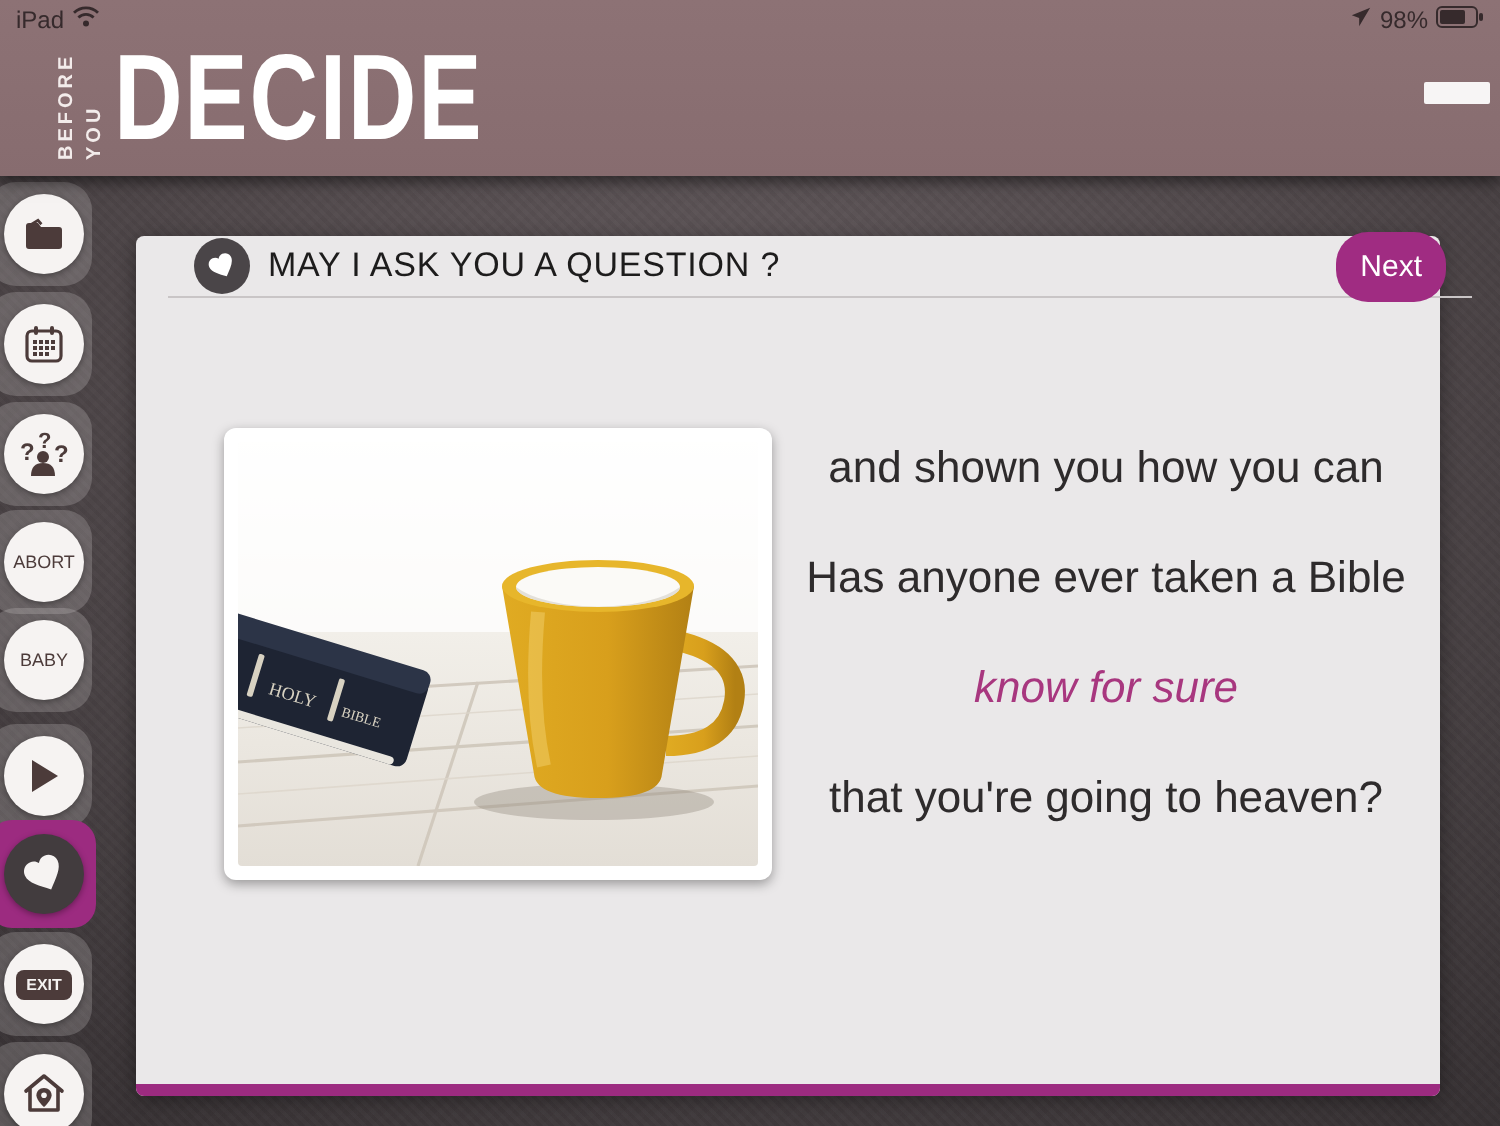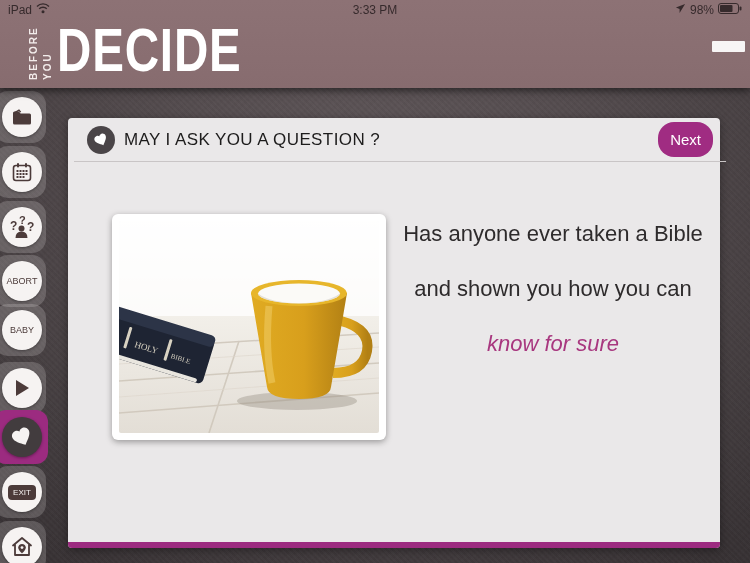--- a/index.html
+++ b/index.html
@@ -59,32 +59,32 @@
     background:#f6f3f2; display:flex; align-items:center; justify-content:center;
     color:#4c3b3a; box-shadow:0 1px 3px rgba(0,0,0,0.35);
   }
   .side-label { font-size:9px; font-weight:400; letter-spacing:0; color:#4c3b3a; }
   .active-bg {
     position:absolute; left:-8px; top:-7px; width:54px; height:54px;
     background:#9c2b80; border-radius:12px;
   }
   .circle.dark { background:#423c3e; }
   .exit-sign {
-    background:#4c3b3a; color:#f6f3f2; font-size:8px; font-weight:400;
+    background:#4c3b3a; color:#f6f3f2; font-size:8px; font-weight:700;
     padding:3px 5px; border-radius:4px; letter-spacing:0;text-align:center;
   }
 
   
   .panel {
     position:absolute; left:68px; top:118px; width:652px; height:430px;
     background:#eae8e9; border-radius:4px; z-index:15;
     box-shadow:0 2px 10px rgba(0,0,0,0.4);
   }
   .panel-header {
-    position:absolute; top:0; left:6px; width:100%; height:44px;
+    position:absolute; top:0; left:16px; width:100%; height:31px;
     display:flex; align-items:center; padding:0 13px;
     border-bottom:1px solid #c9c5c6;
   }
   .panel-logo {
     width:28px; height:28px; border-radius:50%; background:#4a4548;
     display:flex; align-items:center; justify-content:center; flex:none;
   }
   .panel-title {
     margin-left:9px; font-size:17px; color:#1d1c1c; letter-spacing:0.4px;
     font-weight:400;
@@ -125,21 +125,20 @@
       <span>
         <svg width="14" height="11" viewBox="0 0 14 11">
             <g fill="none" stroke="#362a2c" stroke-width="1.4">
               <path d="M1 3.4 A8.5 8.5 0 0 1 13 3.4"></path>
               <path d="M3.2 5.8 A5.4 5.4 0 0 1 10.8 5.8"></path>
             </g>
             <circle cx="7" cy="8.8" r="1.5" fill="#362a2c"></circle>
           </svg>
       </span>
     </div>
-    <div class="sb-center">3:33 PM</div>
     <div class="sb-right">
       <span>
         <svg width="11" height="11" viewBox="0 0 12 12">
             <path d="M11 1 L5 11 L5 6.5 L1 5 Z" fill="#362a2c"></path>
           </svg>
       </span>
       <span>98%</span>
       <span>
         <svg width="24" height="11" viewBox="0 0 24 11">
             <rect x="0.5" y="0.5" width="20" height="10" rx="2.5" fill="none" stroke="#362a2c"></rect>
@@ -320,21 +319,22 @@
         <path d="M132 72 L228 72 L212 166 Q211 178 180 178 Q149 178 148 166 Z" fill="url(#mug)"></path>
         <path d="M150 85 Q146 130 153 162" stroke="#f2cf6b" stroke-width="7" fill="none" opacity="0.5"></path>
 
         <ellipse cx="180" cy="72" rx="48" ry="13" fill="#e7b62b"></ellipse>
         <ellipse cx="180" cy="72.5" rx="41" ry="10" fill="#fbfaf7"></ellipse>
         <path d="M139 72.5 A41 10 0 0 0 221 72.5 A46 18 0 0 1 139 72.5" fill="#d9d4cc" opacity="0.7"></path>
       </svg>
     </div>
 
     <div class="question">
+      <div>and shown you how you can</div>
       <div>Has anyone ever taken a Bible</div>
-      <div>and shown you how you can</div>
       <div class="highlight">know for sure</div>
+      <div>that you're going to heaven?</div>
     </div>
 
     <div class="progress-bar"></div>
   </div>
 
 </div>
 
 </body></html>

